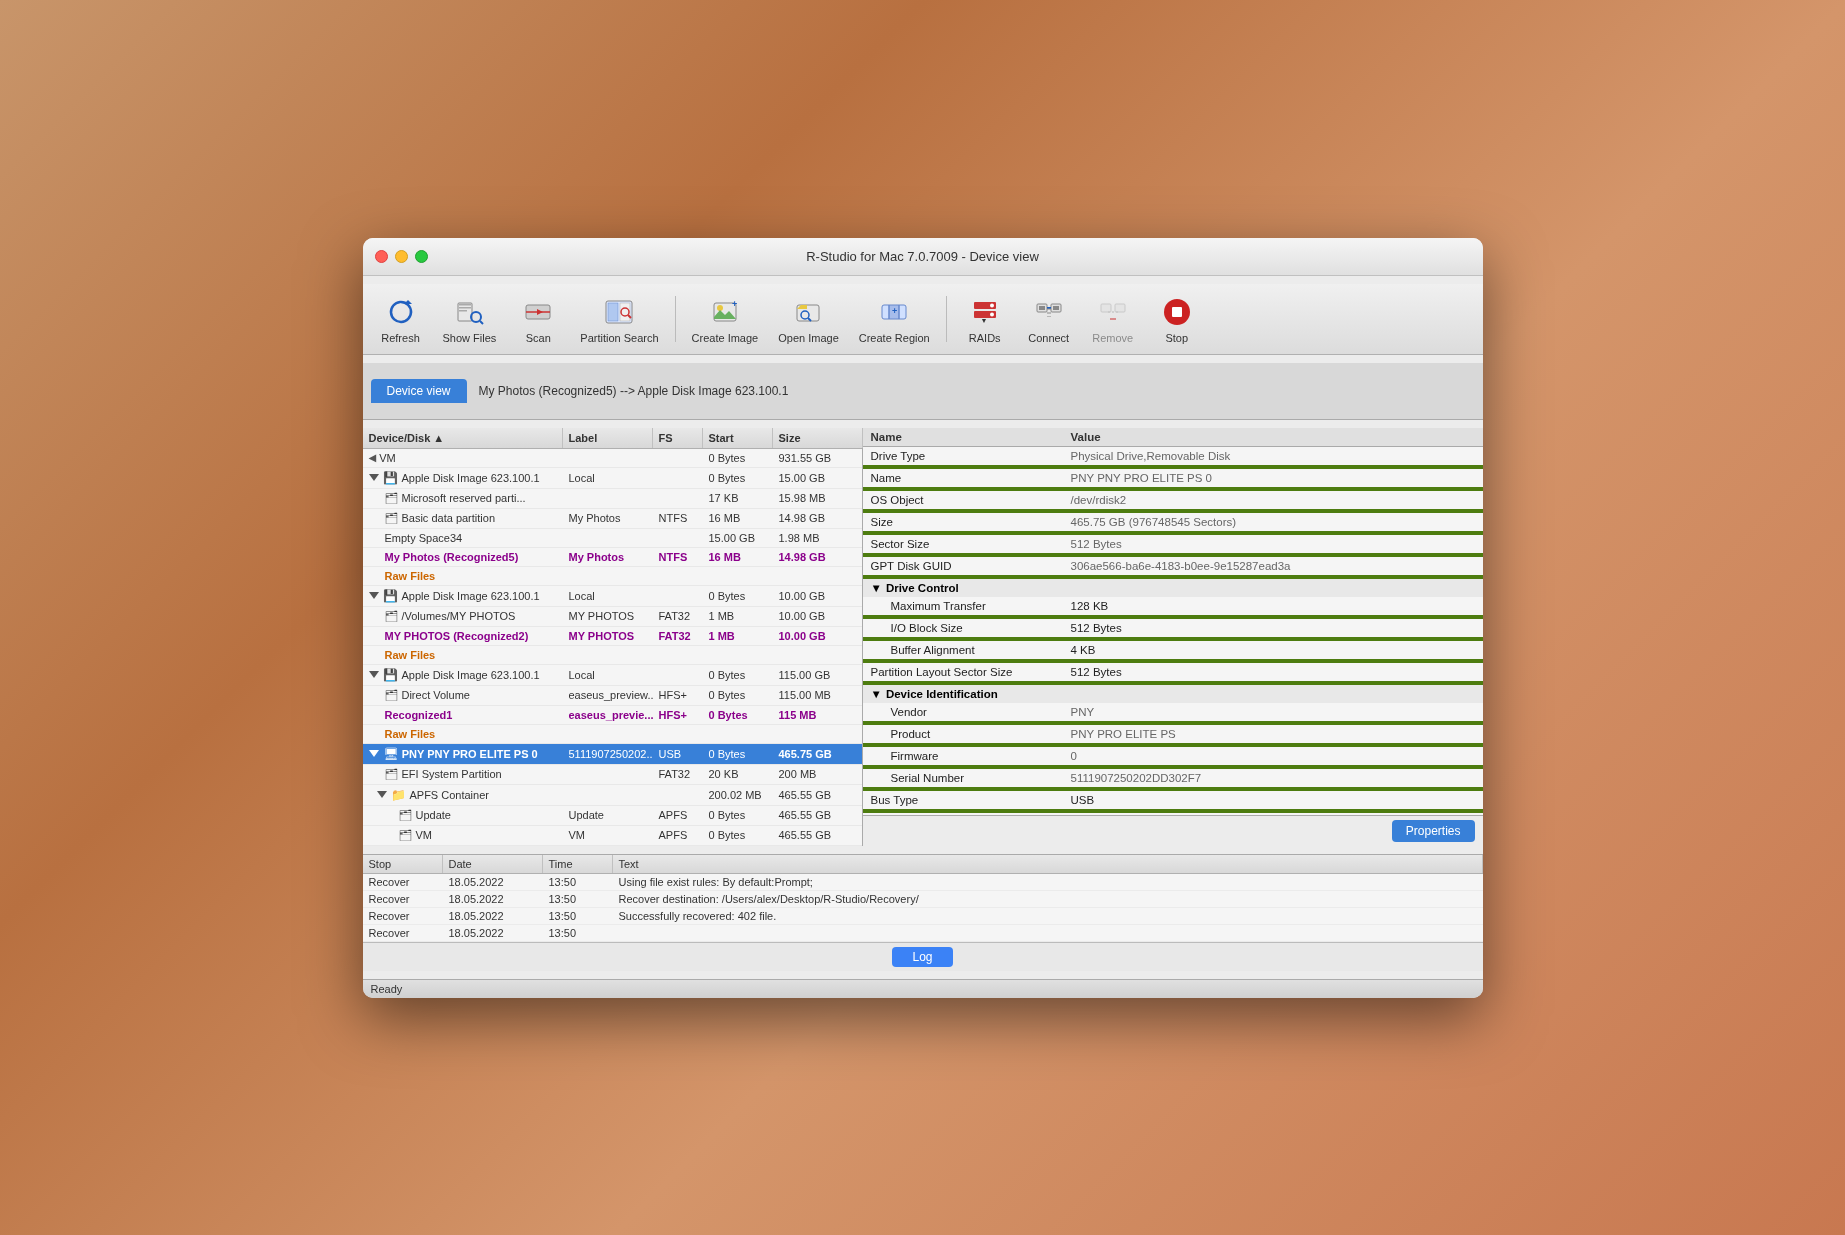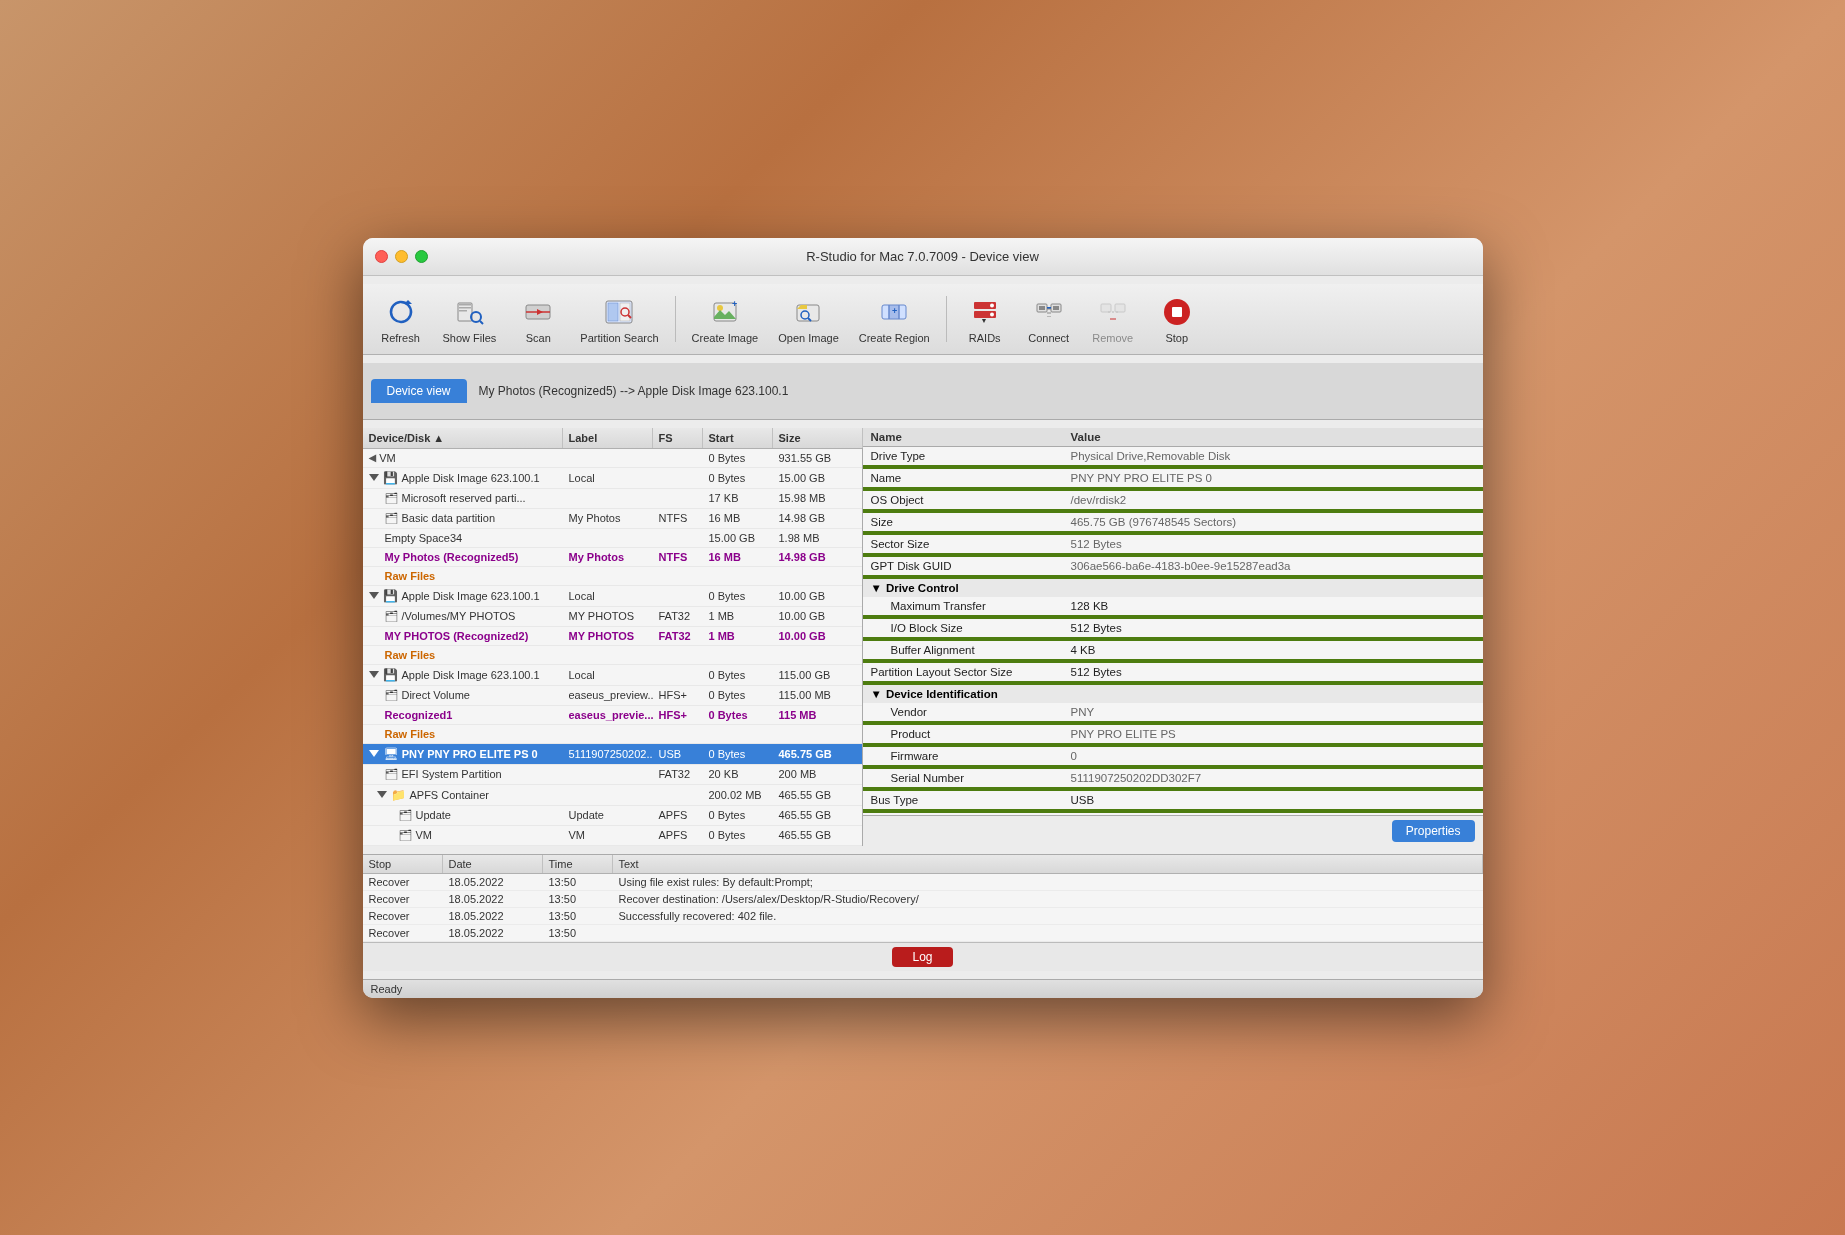--- a/index.html
+++ b/index.html
@@ -258,21 +258,21 @@
       color: #333;
     }
     .log-footer {
       display: flex;
       justify-content: center;
       padding: 4px;
       background: #e8e8e8;
       border-top: 1px solid #bbb;
     }
     .log-btn {
-      background: #b91c1c;
+      background: #3b82f6;
       color: white;
       border: none;
       border-radius: 4px;
       padding: 3px 20px;
       font-size: 12px;
       cursor: pointer;
     }
     
     .status-bar {
       background: linear-gradient(to bottom, #e0e0e0, #d0d0d0);

